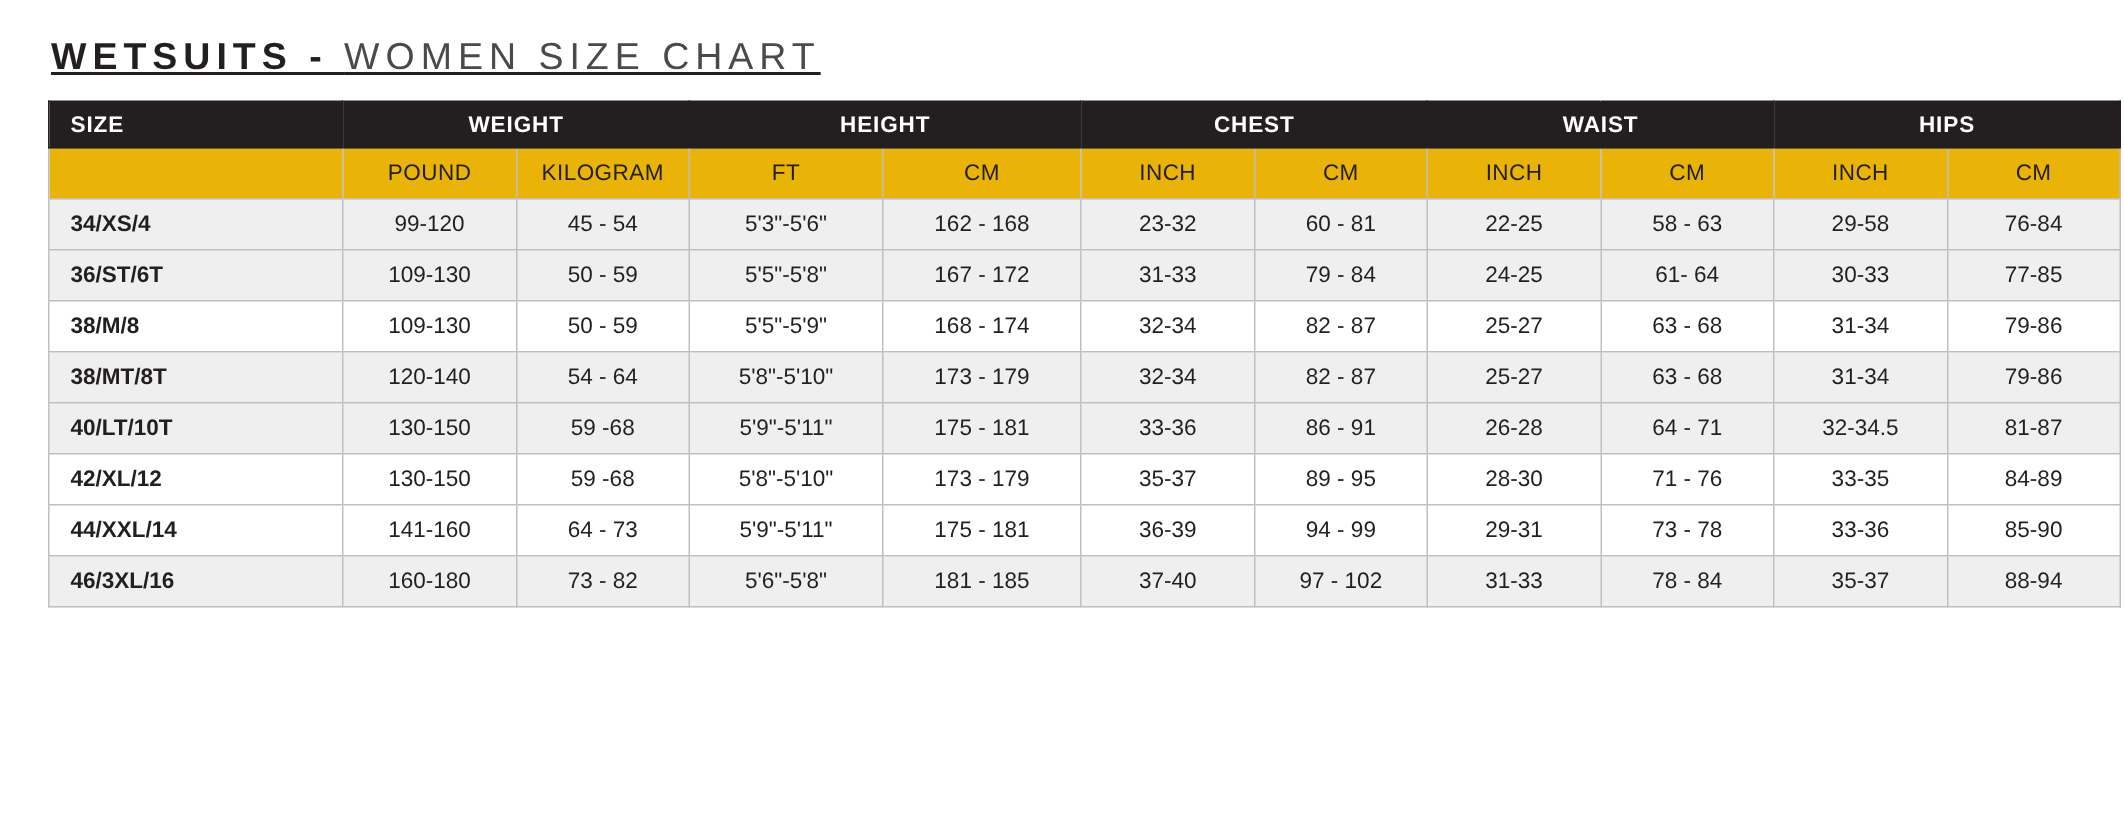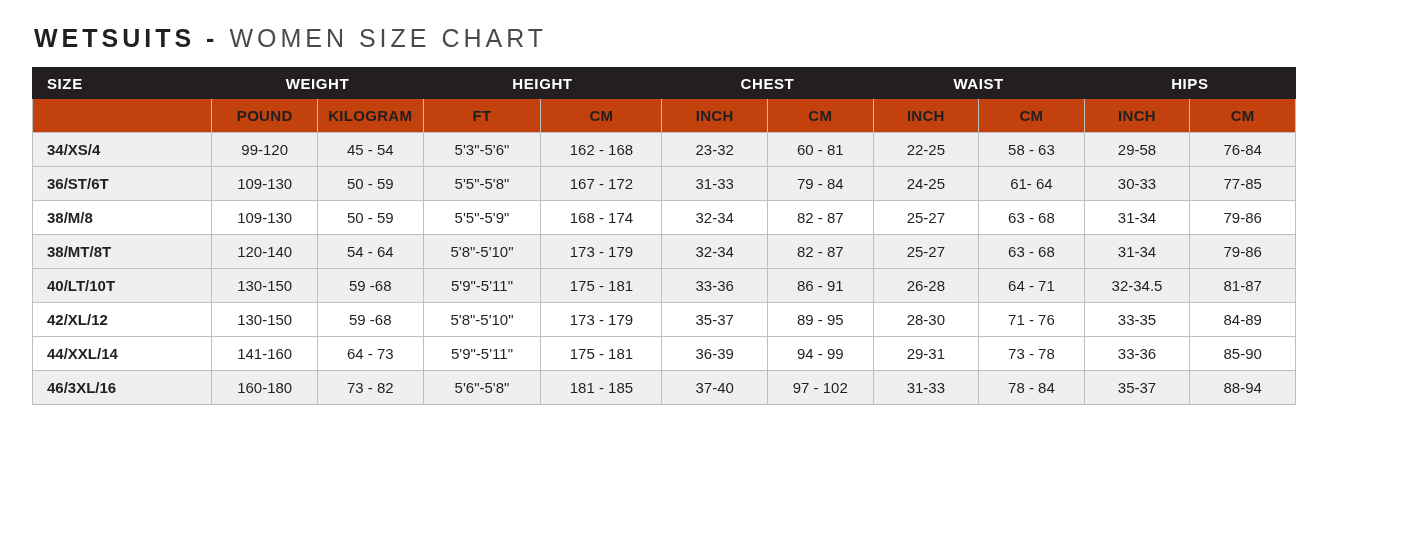--- a/index.html
+++ b/index.html
@@ -20,32 +20,33 @@
     height: 555px;
     box-sizing: border-box;
     padding: 24px 30px 0 30px;
   }
   .title {
     font-size: 25px;
     letter-spacing: 4px;
     margin: 0 0 14px 4px;
     white-space: nowrap;
     color: #231f20;
+    text-decoration: underline;
   }
   .title .bold {
     font-weight: bold;
   }
   .title .light {
     font-weight: normal;
     color: #4a4a4a;
   }
   table.size-chart {
     border-collapse: collapse;
     table-layout: fixed;
-    width: 1264px;
+    width: 1382px;
     margin-left: 2px;
   }
   table.size-chart td, table.size-chart th {
     border: 1px solid #bfbfbf;
     text-align: center;
     font-size: 15px;
     height: 33px;
     padding: 0;
     color: #231f20;
   }
@@ -58,22 +59,22 @@
     letter-spacing: 0.6px;
     border: 1px solid #231f20;
     height: 30px;
   }
   tr.group-row th.size-head {
     text-align: left;
     padding-left: 14px;
   }
   
   tr.sub-row td {
-    font-weight: bold;
-    background: #c2410c;
+    font-weight: normal;
+    background: #eab308;
     height: 33px;
     letter-spacing: 0.3px;
   }
   tr.sub-row td.blank {
     border-left: 1px solid #bfbfbf;
   }
   
   tbody td {
     background: #ffffff;
   }

